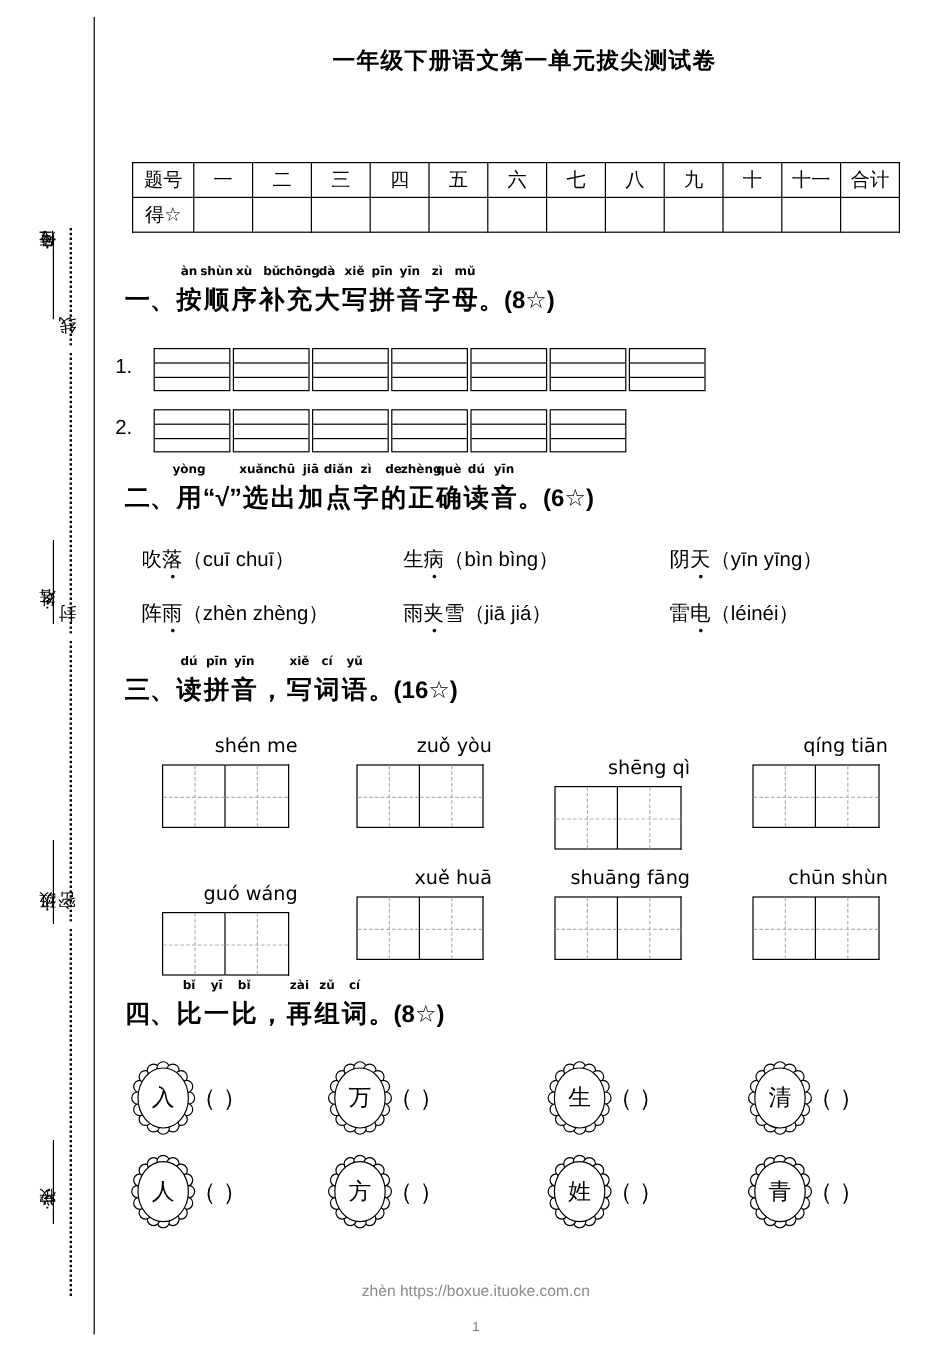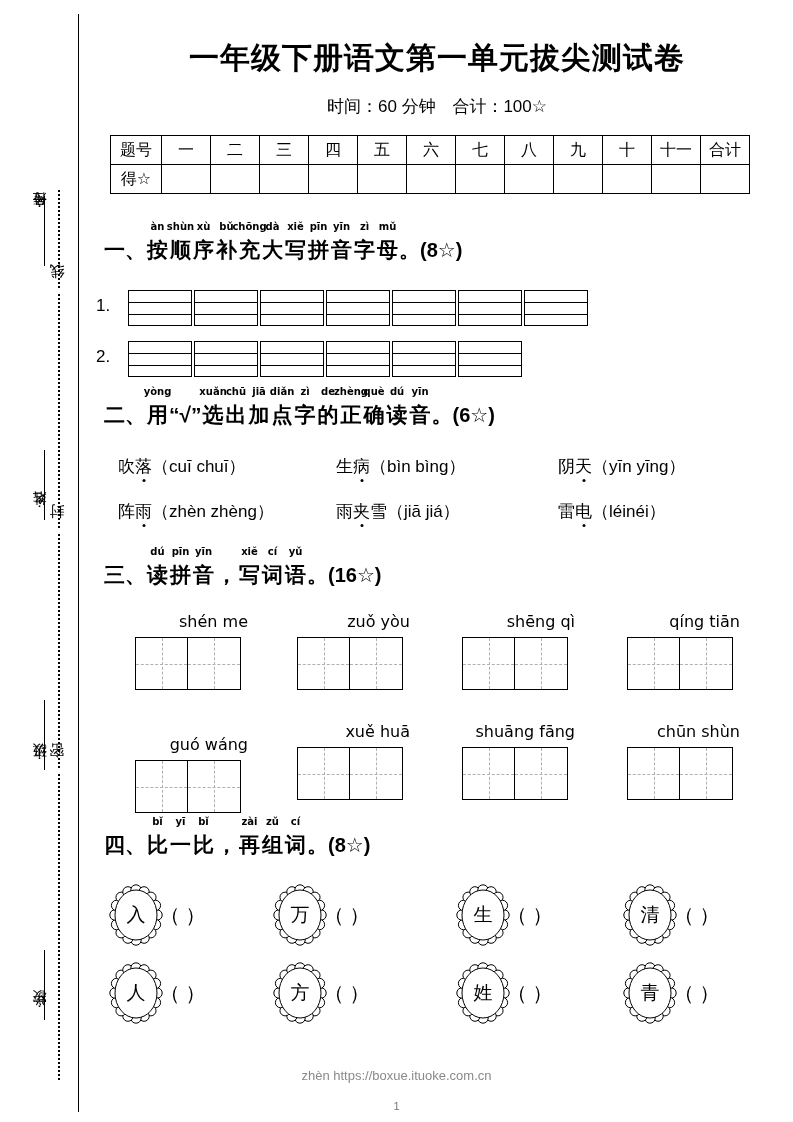--- a/index.html
+++ b/index.html
@@ -32,21 +32,21 @@
   .sealchar{
     position:absolute;left:48px;width:22px;
     font-size:15px;text-align:center;
     writing-mode:vertical-rl;transform:rotate(180deg);
     background:#fff;padding:3px 0;
   }
 
   
   .title{
     position:absolute;left:92px;top:38px;width:690px;
-    text-align:center;font-size:30px;font-weight:bold;
+    text-align:center;font-size:19px;font-weight:bold;
     letter-spacing:1px;
   }
   .subtitle{
     position:absolute;left:92px;top:95px;width:690px;
     text-align:center;font-size:17px;
   }
   .subtitle span{margin:0 6px;}
 
   
   .score-table{
@@ -162,24 +162,20 @@
 
     <div class="vrule" style="top:950px;"></div>
     <div class="vlabel" style="left:30px;top:1000px;">学校：</div>
 
     <div class="sealchar" style="top:288px;">线</div>
     <div class="sealchar" style="top:528px;">封</div>
     <div class="sealchar" style="top:768px;">密</div>
   </div>
 
   <div class="title">一年级下册语文第一单元拔尖测试卷</div>
-  <div class="subtitle">
-    <span>时间：60 分钟</span>
-    <span>合计：100☆</span>
-  </div>
 
   <table class="score-table">
     <tbody>
       <tr id="score-head">
           <td class="lead">题号</td>
           <td class="num">一</td>
           <td class="num">二</td>
           <td class="num">三</td>
           <td class="num">四</td>
           <td class="num">五</td>
@@ -248,21 +244,21 @@
           <div class="tz-cell"></div>
         </div>
       </div>
       <div class="tz-group" style="left: 290px; top: 612px; width: 120px;">
         <div class="tz-pinyin">zuǒ yòu</div>
         <div class="tz-boxes">
           <div class="tz-cell"></div>
           <div class="tz-cell"></div>
         </div>
       </div>
-      <div class="tz-group" style="left: 455px; top: 612px; width: 120px;">
+      <div class="tz-group" style="left: 455px; top: 630px; width: 120px;">
         <div class="tz-pinyin">shēng qì</div>
         <div class="tz-boxes">
           <div class="tz-cell"></div>
           <div class="tz-cell"></div>
         </div>
       </div>
       <div class="tz-group" style="left: 620px; top: 612px; width: 120px;">
         <div class="tz-pinyin">qíng tiān</div>
         <div class="tz-boxes">
           <div class="tz-cell"></div>

